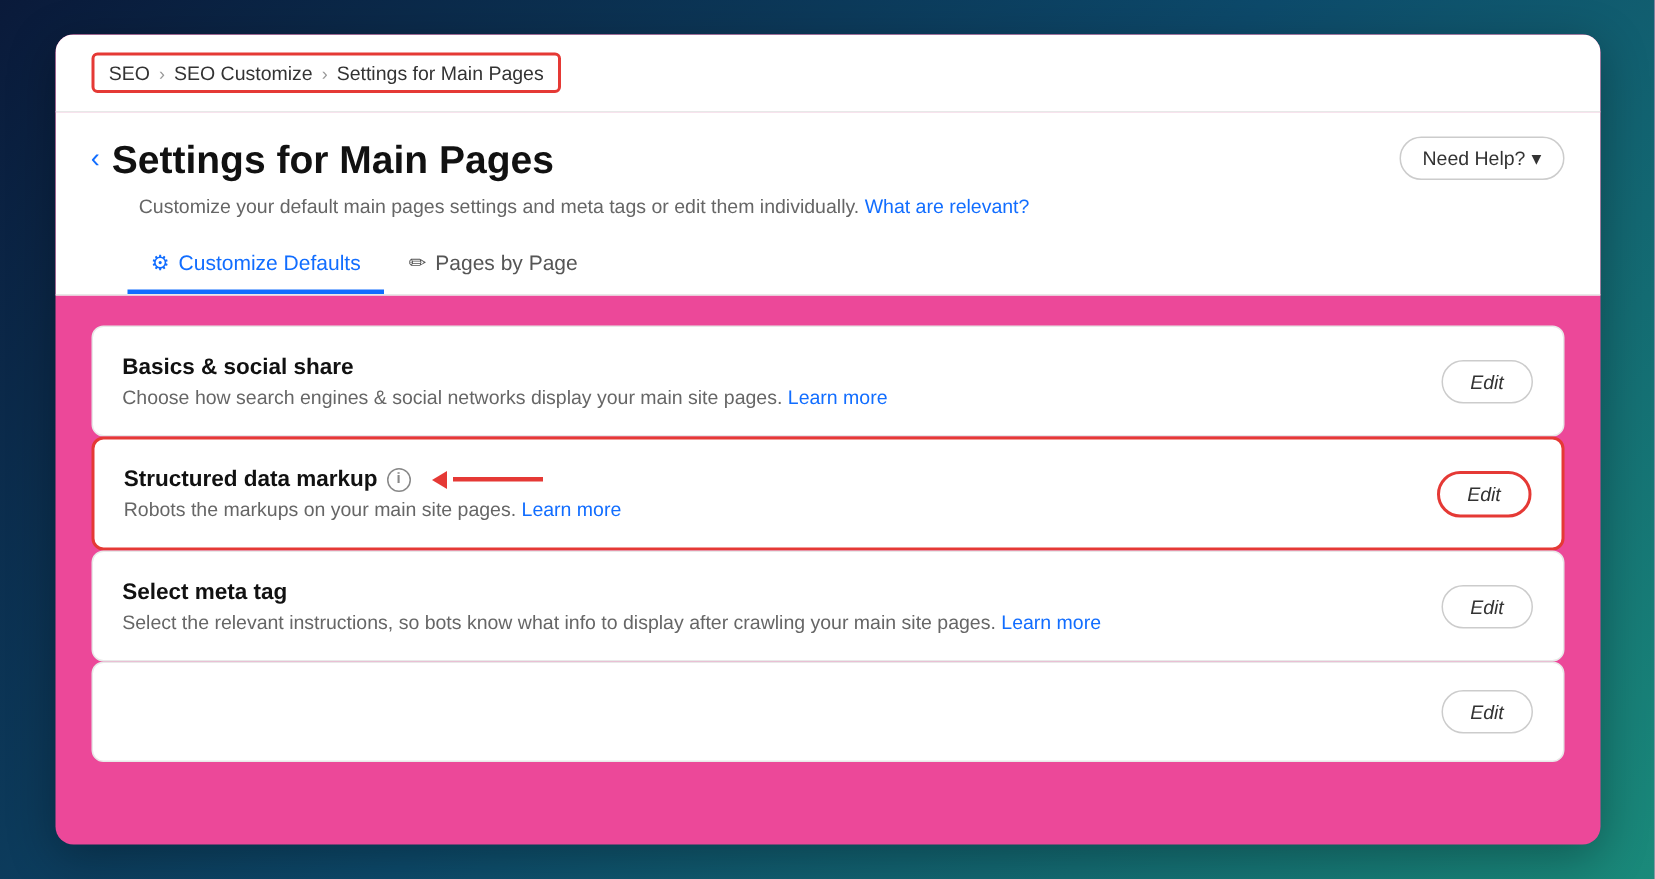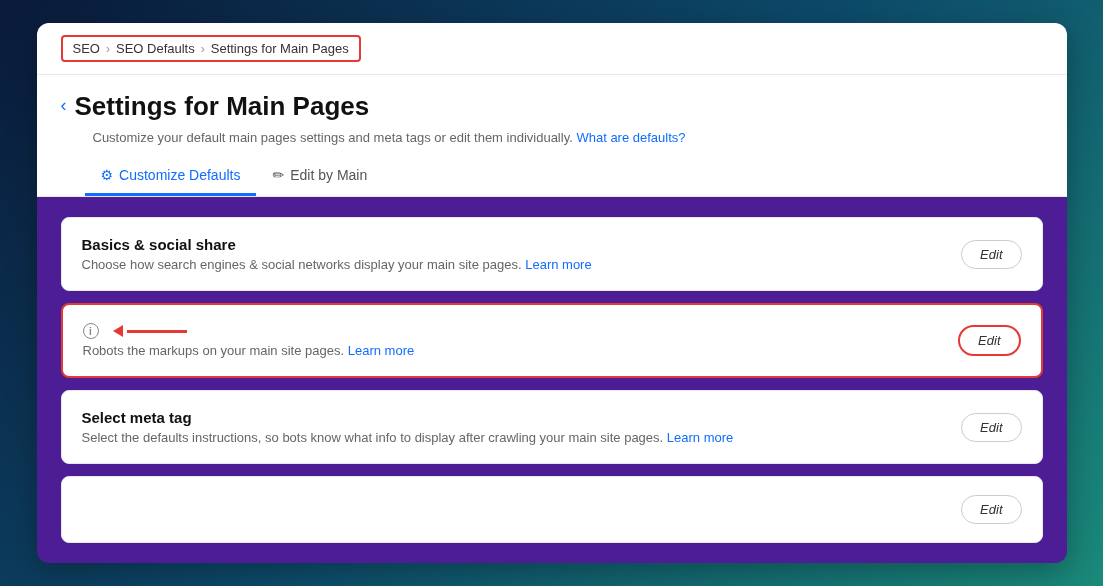--- a/index.html
+++ b/index.html
@@ -6,21 +6,21 @@
     body {
       font-family: -apple-system, BlinkMacSystemFont, 'Segoe UI', Helvetica, Arial, sans-serif;
       background: linear-gradient(135deg, #0a1a3a 0%, #0d4a6b 50%, #1a8a7a 100%);
       min-height: 100vh;
       display: flex;
       align-items: center;
       justify-content: center;
       padding: 20px;
     }
     .window {
-      background: #4c1d95;
+      background: #ec4899;
       border-radius: 12px;
       width: 1030px;
       min-height: 540px;
       overflow: hidden;
       box-shadow: 0 8px 32px rgba(0,0,0,0.3);
     }
     .breadcrumb-bar {
       background: #fff;
       padding: 12px 24px;
       display: flex;
@@ -116,21 +116,20 @@
       border-bottom: 3px solid #116dff;
       font-weight: 500;
     }
     .tab-icon {
       font-size: 14px;
     }
     .main-content {
       padding: 20px 24px;
       display: flex;
       flex-direction: column;
-      gap: 12px;
     }
     .section-card {
       background: #fff;
       border-radius: 8px;
       padding: 18px 20px;
       display: flex;
       align-items: center;
       justify-content: space-between;
       border: 1px solid #e8e8e8;
     }
@@ -205,85 +204,90 @@
   </style>
 </head>
 <body>
 
 <div class="window">
 
   <div class="breadcrumb-bar">
     <div class="breadcrumb-wrapper">
       <span class="breadcrumb-item">SEO</span>
       <span class="breadcrumb-sep">›</span>
-      <span class="breadcrumb-item">SEO Defaults</span>
+      <span class="breadcrumb-item">SEO Customize</span>
       <span class="breadcrumb-sep">›</span>
       <span class="breadcrumb-item">Settings for Main Pages</span>
     </div>
   </div>
 
   <div class="page-header">
     <div class="page-header-top">
       <div class="page-header-left">
         <button class="back-btn">‹</button>
         <h1 class="page-title">Settings for Main Pages</h1>
       </div>
+      <button class="need-help-btn">
+        <span>Need Help?</span>
+        <span>▾</span>
+      </button>
     </div>
     <p class="page-subtitle">
       <span>Customize your default main pages settings and meta tags or edit them individually.</span>
-      <a href="#">What are defaults?</a>
+      <a href="#">What are relevant?</a>
     </p>
 
     <div class="tabs">
       <div class="tab active">
         <span class="tab-icon">⚙</span>
         <span>Customize Defaults</span>
       </div>
       <div class="tab">
         <span class="tab-icon">✏</span>
-        <span>Edit by Main</span>
+        <span>Pages by Page</span>
       </div>
     </div>
   </div>
 
   <div class="main-content">
 
     <div class="section-card">
       <div class="section-info">
         <h3>Basics &amp; social share</h3>
         <p>
           <span>Choose how search engines &amp; social networks display your main site pages.</span>
           <a href="#">Learn more</a>
         </p>
       </div>
       <button class="edit-btn">Edit</button>
     </div>
 
     <div class="section-card highlighted">
       <div class="section-info">
         <h3>
+          <span>Structured data markup</span>
           <span class="info-icon">i</span>
           <div class="arrow-indicator">
             <div class="arrow-head"></div>
             <div class="arrow-line"></div>
           </div>
         </h3>
         <p>
           <span>Robots the markups on your main site pages.</span>
           <a href="#">Learn more</a>
         </p>
       </div>
       <button class="edit-btn highlighted">Edit</button>
     </div>
 
     <div class="section-card">
       <div class="section-info">
         <h3>Select meta tag</h3>
         <p>
-          <span>Select the defaults instructions, so bots know what info to display after crawling your main site pages.</span>
+          <span>Select the relevant instructions, so bots know what info to display after crawling your main site pages.</span>
           <a href="#">Learn more</a>
         </p>
       </div>
       <button class="edit-btn">Edit</button>
     </div>
 
     <div class="section-card">
       <div class="section-info">
       </div>
       <button class="edit-btn">Edit</button>

